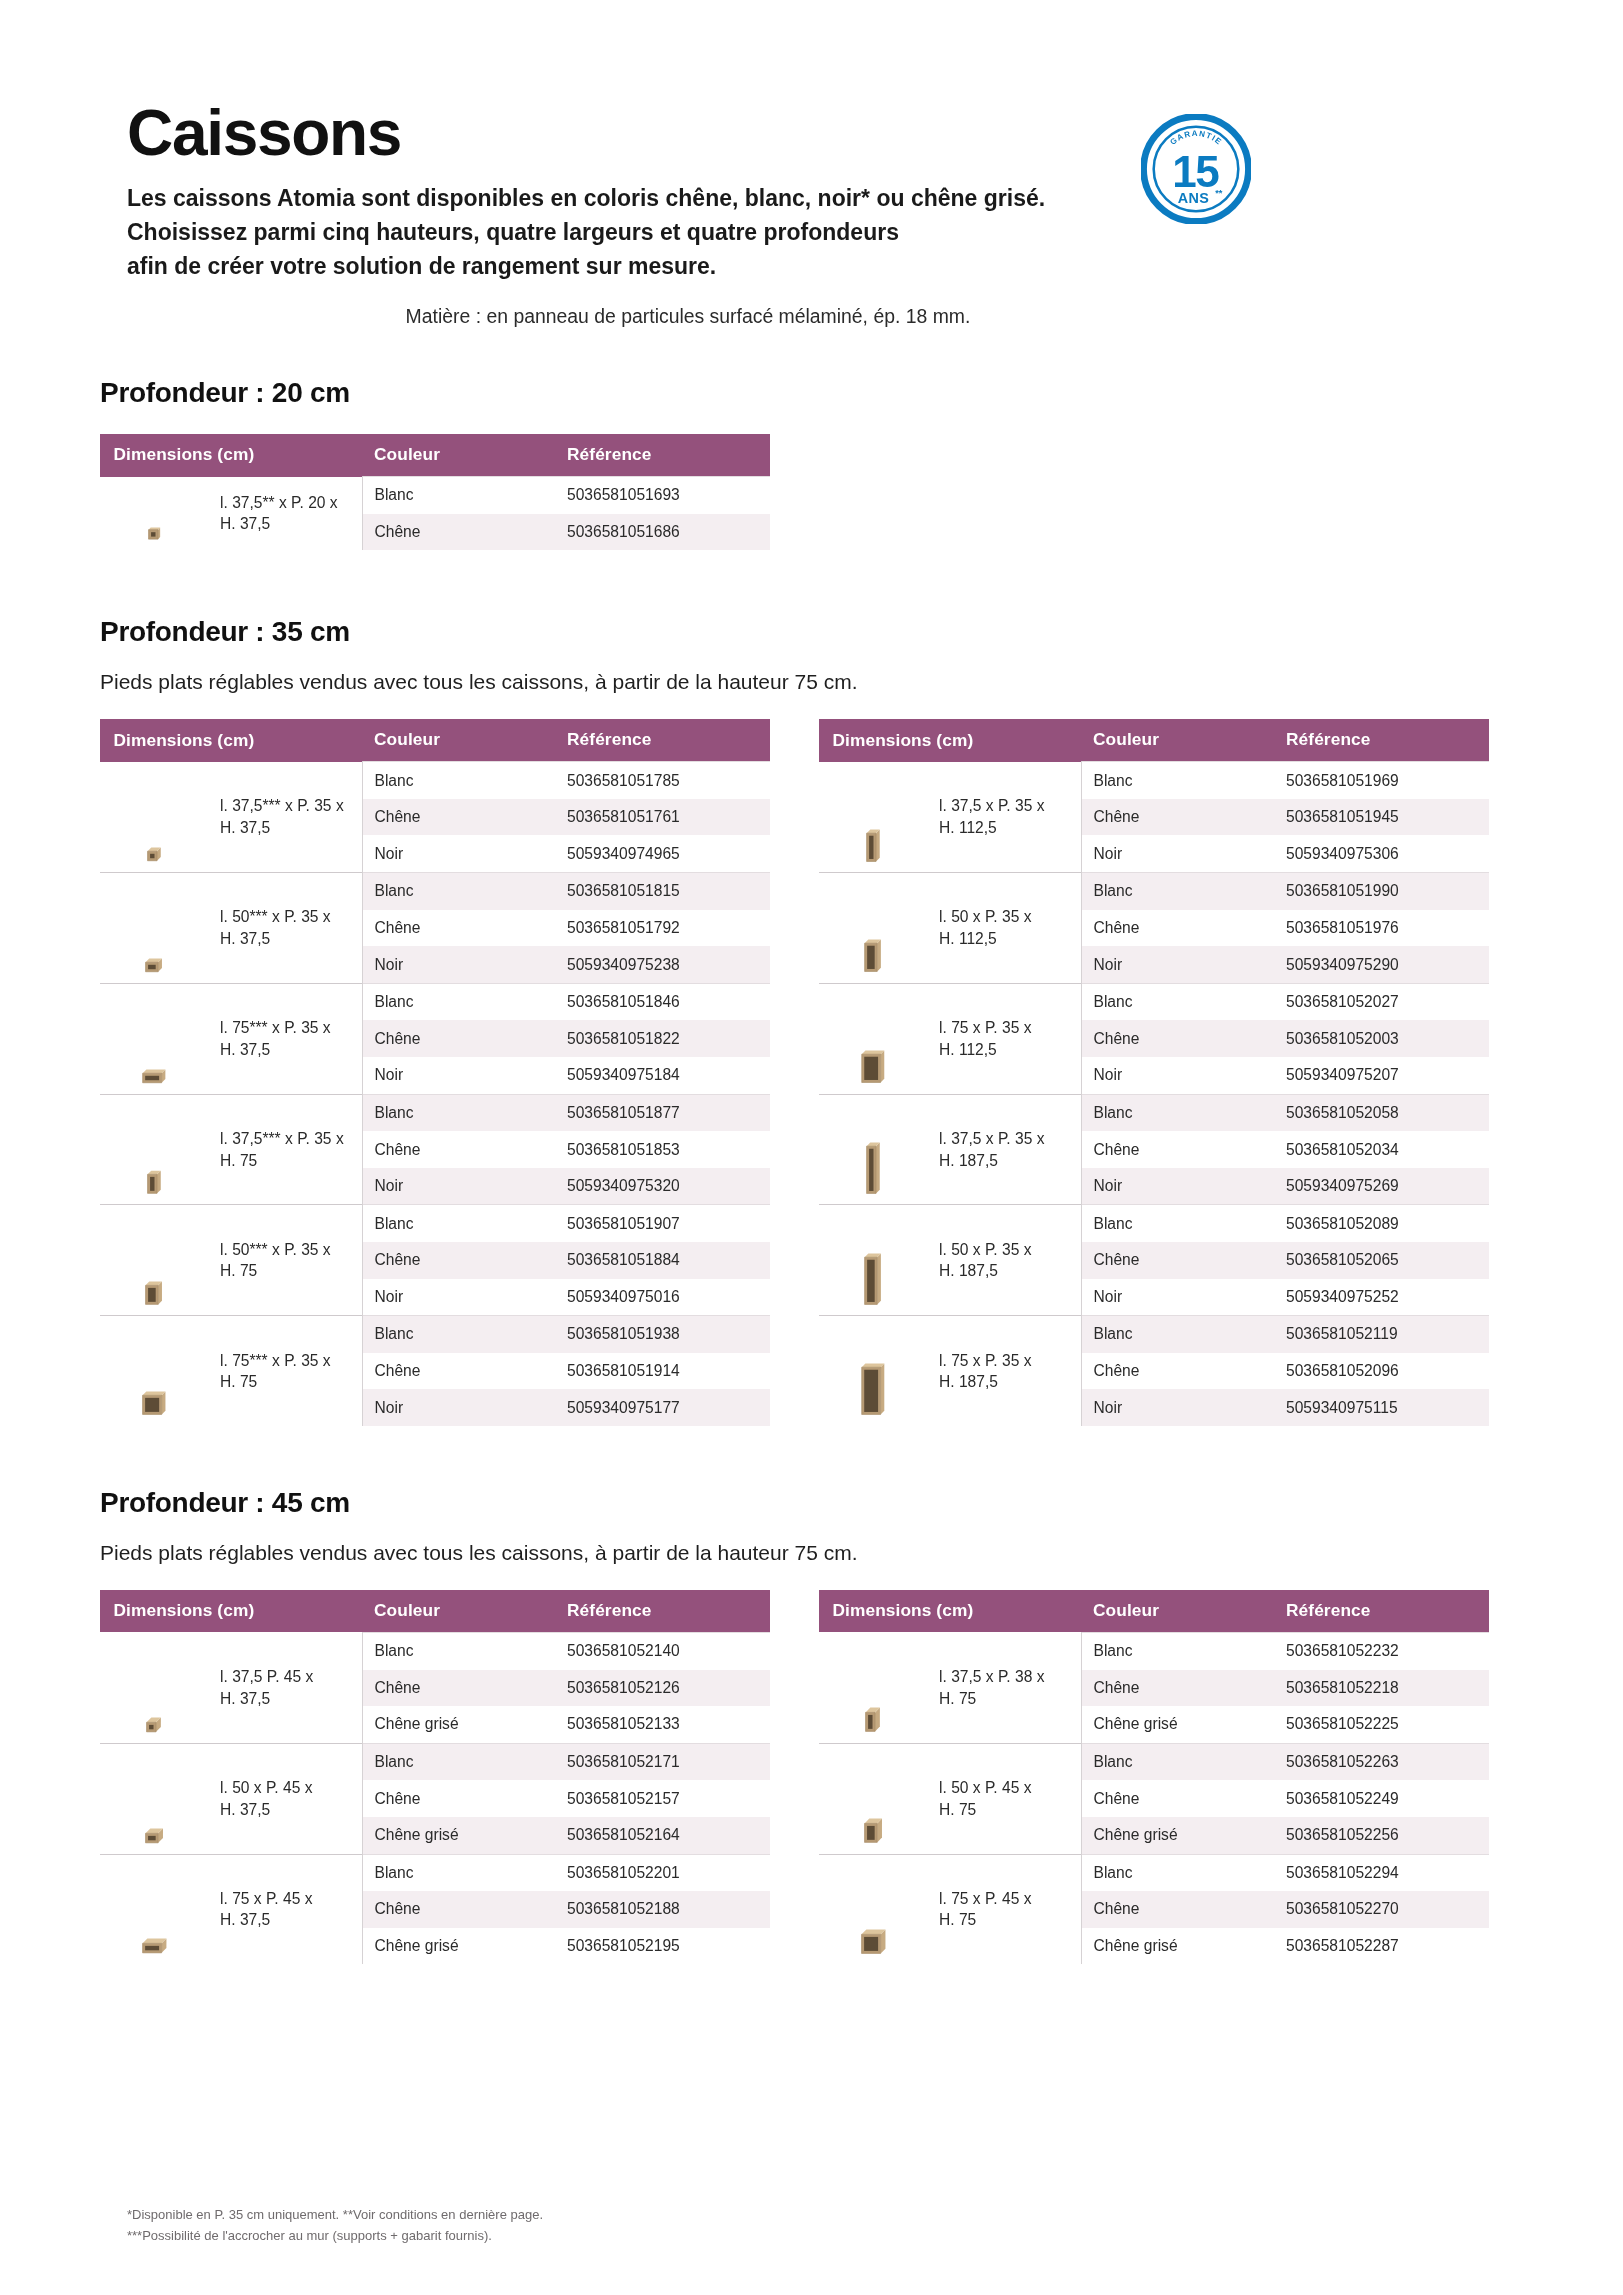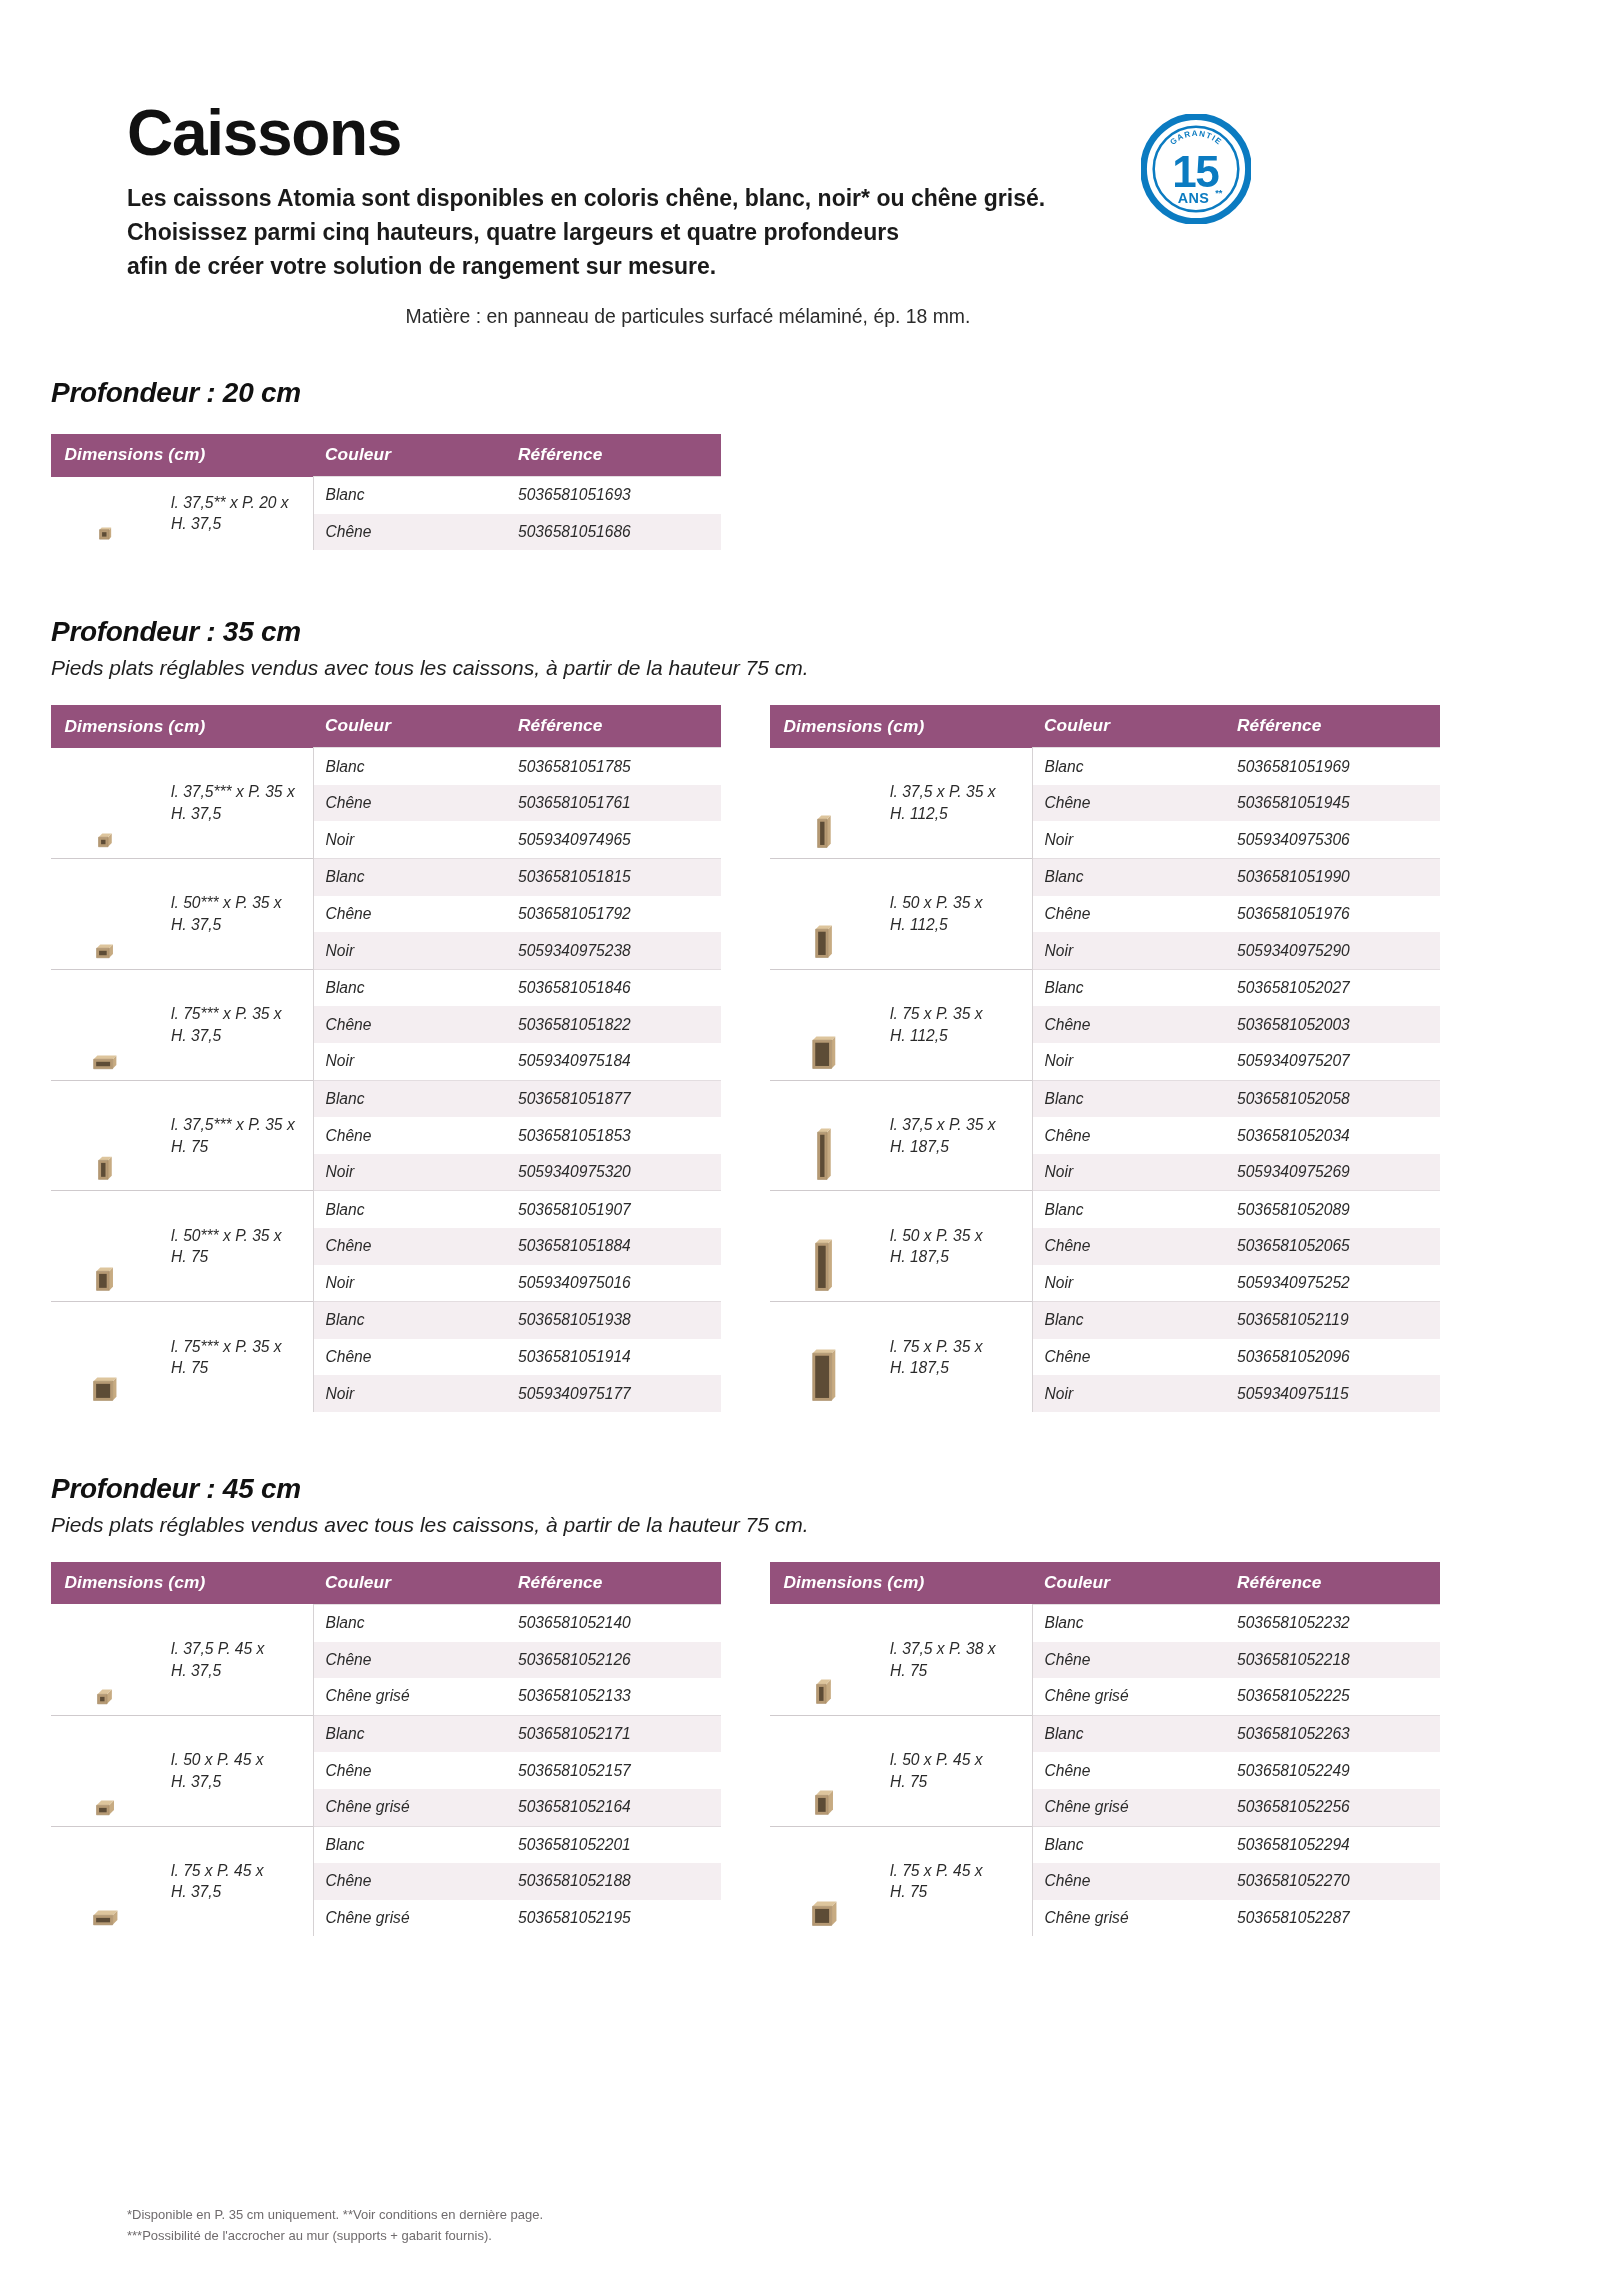--- a/index.html
+++ b/index.html
@@ -52,32 +52,32 @@
   .badge {
     position: absolute;
     top: 114px;
     right: 125px;
     width: 110px;
     height: 110px;
   }
   .badge svg { display: block; width: 110px; height: 110px; }
 
   
-  .section { padding: 0 51px; font-style: italic; }
+  .section { padding: 0 100px; }
   .section-title {
     font-size: 28px;
     font-weight: bold;
     color: #111;
     letter-spacing: -0.3px;
   }
   .sec-20 { margin-top: 49px; }
   .sec-35 { margin-top: 66px; }
   .sec-45 { margin-top: 61px; }
   .section-note {
-    margin-top: 8px;
+    margin-top: 22px;
     font-size: 21px;
     color: #1f1f1f;
   }
 
   
   .tables-row {
     display: flex;
     gap: 49px;
     margin-top: 25px;
     align-items: flex-start;

